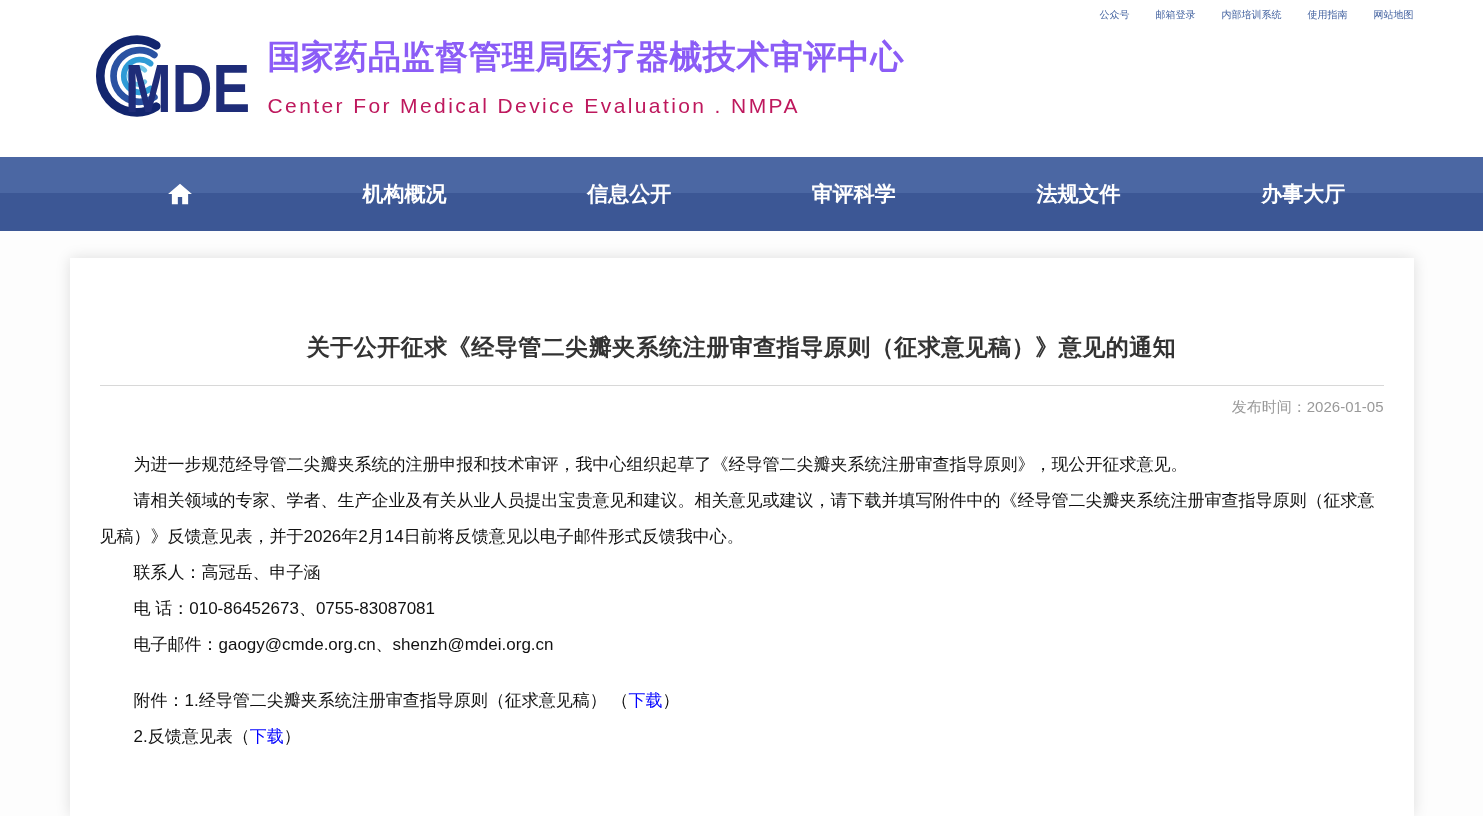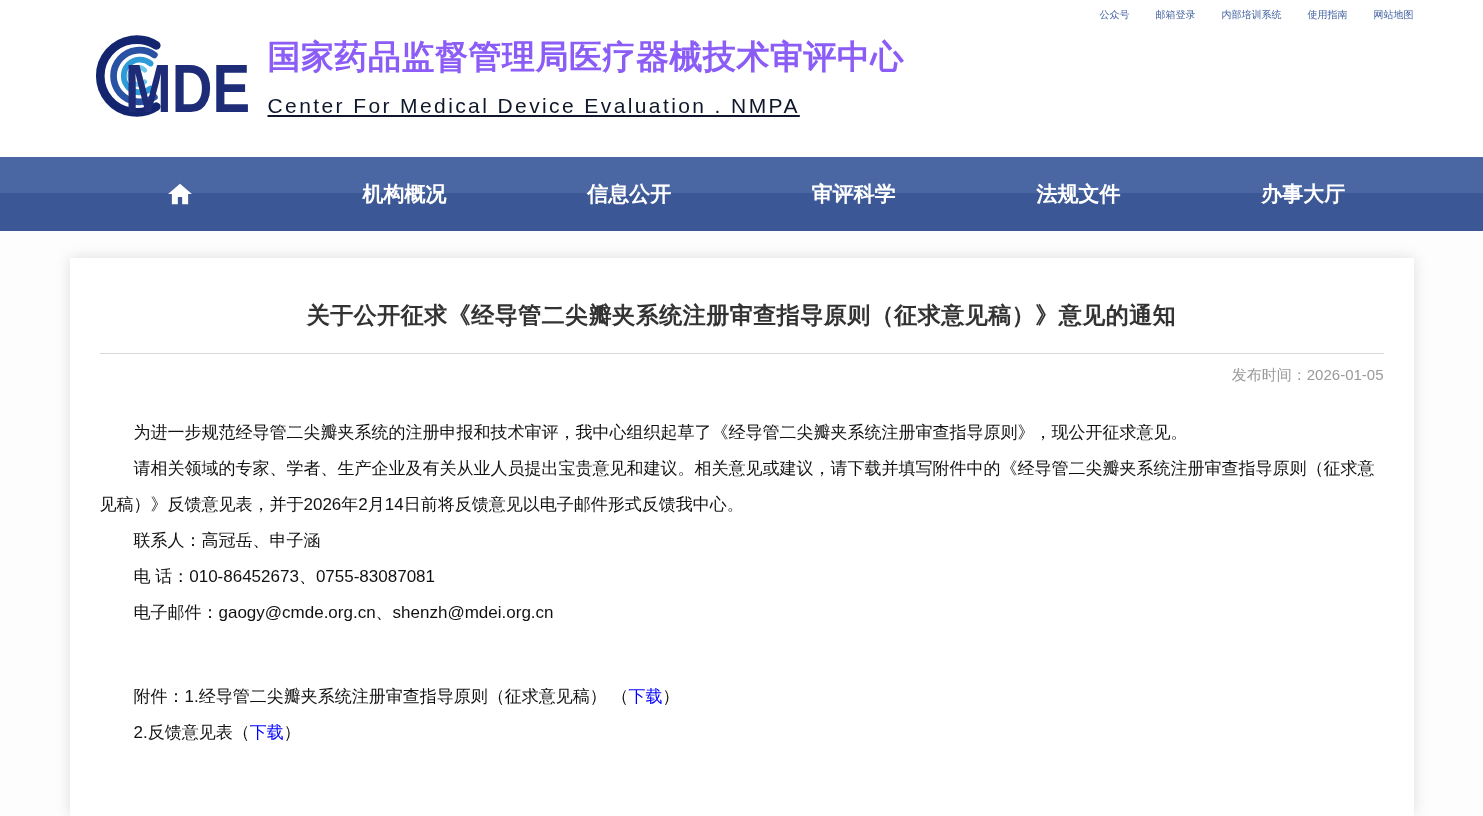--- a/index.html
+++ b/index.html
@@ -20,22 +20,22 @@
 
   
   .brand { position:absolute; left:4px; top:28px; display:flex; align-items:center; }
   .brand-logo { width:182px; height:96px; flex:0 0 auto; }
   .brand-text { margin-left:14px; }
   .brand-cn {
     font-size:33px; font-weight:bold; color:#8b5cf6;
     letter-spacing:0.5px; white-space:nowrap;
   }
   .brand-en {
-    font-size:21px; color:#0f172a; letter-spacing:2.4px;
-    margin-top:14px; white-space:nowrap;text-decoration:underline;
+    font-size:21px; color:#be185d; letter-spacing:2.4px;
+    margin-top:14px; white-space:nowrap;
   }
 
   
   .search { position:absolute; top:60px; right:0; width:340px; height:35px; display:flex; }
   .search input {
     flex:1; height:35px; border:1px solid #c6cede; border-right:none;
     border-radius:18px 0 0 18px; padding:0 18px; font-size:15px;
     color:#555; outline:none; background:#fff;
     font-family:"Liberation Sans","DejaVu Sans",sans-serif;
   }
@@ -61,28 +61,29 @@
   
   .page { background:#fdfdfd; padding-top:27px; height:585px; }
   .card {
     width:1344px; margin:0 auto; background:#ffffff; min-height:558px;
     box-shadow:0 0 14px rgba(0,0,0,0.13);
     padding:42px 30px 40px 30px;
   }
   .article-title {
     text-align:center; font-size:23px; font-weight:bold; color:#333333;
     letter-spacing:0.5px;
+    margin-top:32px;
   }
   .divider { border:none; border-top:1px solid #d8d8d8; margin-top:22px; }
   .publish { text-align:right; color:#999999; font-size:15px; margin-top:12px; }
 
   .article-body { margin-top:30px; font-size:17px; line-height:36px; color:#111111; }
   .article-body p { text-indent:2em; }
   .article-body p.no-indent { text-indent:0; }
-  .attachments { margin-top:48px; }
+  .attachments { margin-top:20px; }
   .attach-line-2 { text-indent:4em; }
   a.dl { color:#0000ff; text-decoration:none; cursor:pointer; }
 </style>
 </head>
 <body>
 
 <header class="topbar">
   <div class="container" style="height:157px;">
     <nav class="toplinks">
       <a>公众号</a>

